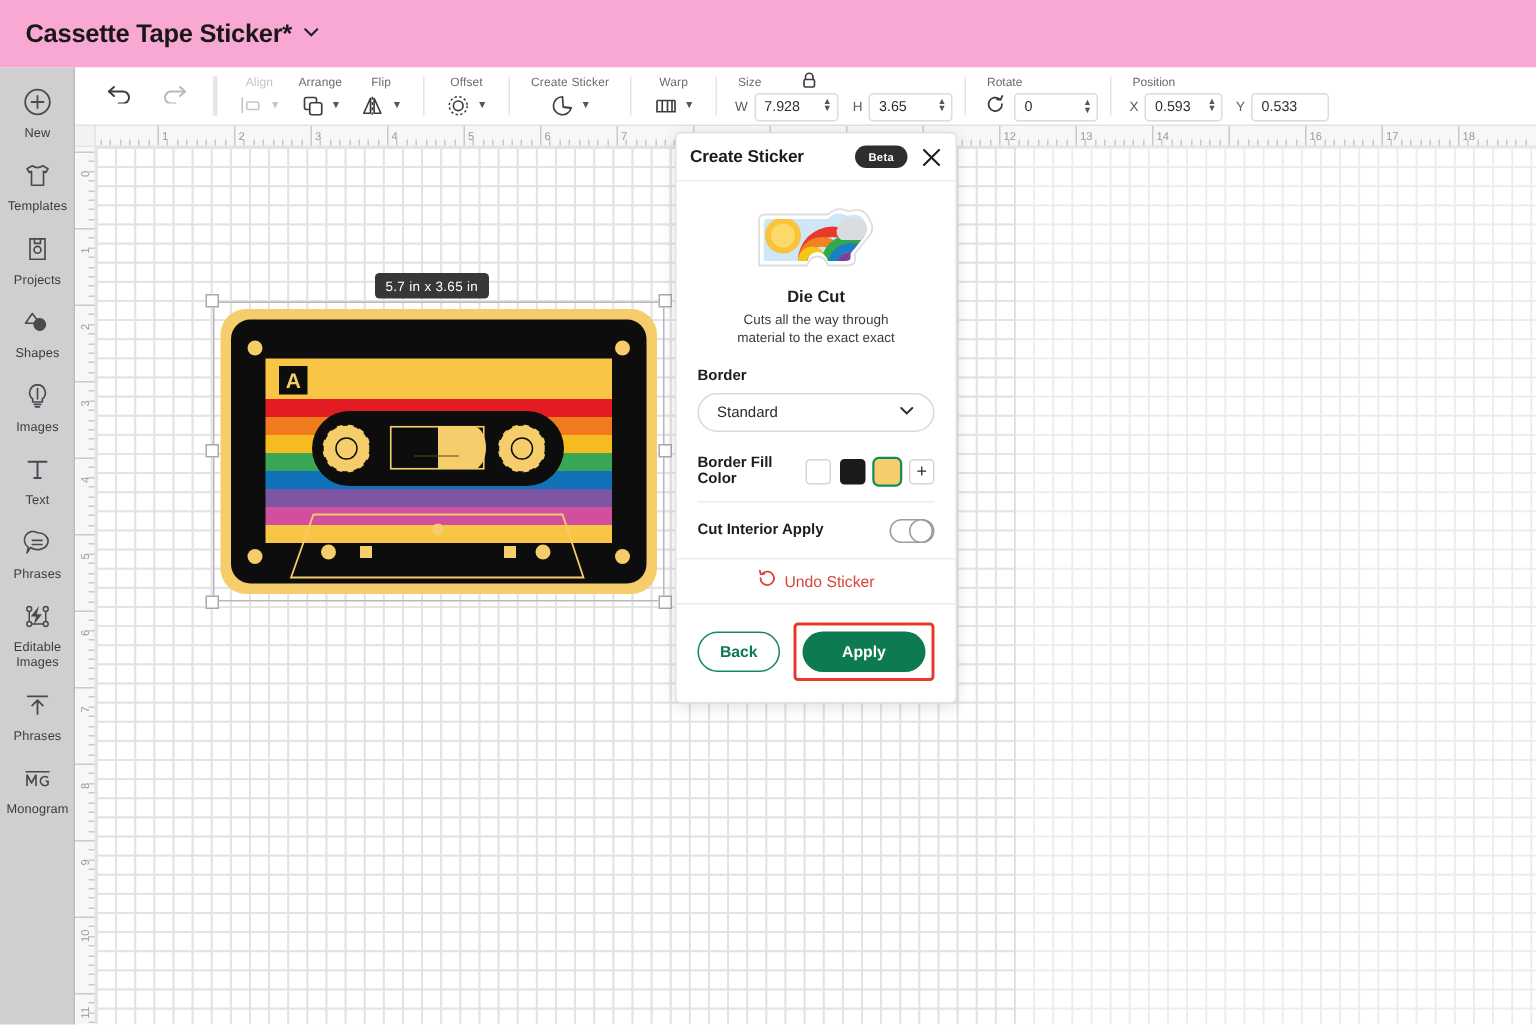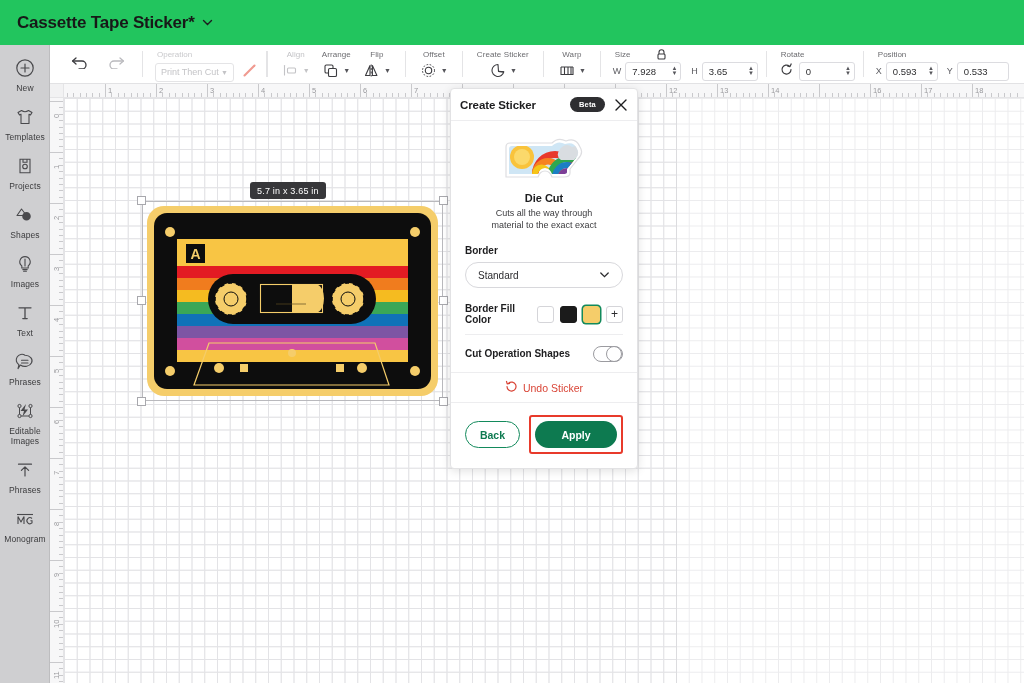--- a/index.html
+++ b/index.html
@@ -7,21 +7,21 @@
     width: 1024px; height: 683px;
     font-family: "Liberation Sans", sans-serif;
     background: #ffffff;
     overflow: hidden;
     -webkit-font-smoothing: antialiased;
   }
 
   
   #titlebar {
     position: absolute; left: 0; top: 0; width: 1024px; height: 45px;
-    background: #22c55e;
+    background: #f9a8d4;
     display: flex; align-items: center;
   }
   #title-text {
     font-size: 17px; font-weight: bold; color: #181818;
     letter-spacing: -0.2px; margin-left: 17px;
   }
   #title-chevron { margin-left: 7px; display: block; }
 
   
   #sidebar {
@@ -344,34 +344,20 @@
     </span>
     <span style="padding:0 9px;cursor:pointer">
       <svg width="18" height="14" viewBox="0 0 18 14">
           <path d="M13 3 L16.4 6 L13 9" stroke="#b9b9bd" stroke-width="1.3" fill="none" stroke-linecap="round" stroke-linejoin="round"></path>
           <path d="M16.2 6 H7 a4 4 0 0 0 0 8 H10" stroke="#b9b9bd" stroke-width="1.3" fill="none" stroke-linecap="round"></path>
         </svg>
     </span>
   </div>
   <div class="tb-sep"></div>
 
-  <div class="tb-group" style="flex-direction:column;align-items:flex-start;padding-left:12px">
-    <span class="op-label">Operation</span>
-    <div class="op-row">
-      <div class="op-select">
-        <span>Print Then Cut</span>
-        <span class="caret dim">▼</span>
-      </div>
-      <span class="op-pen">
-        <svg width="17" height="17" viewBox="0 0 17 17">
-            <path d="M3.5 13.5 L13.5 3.5" stroke="#f09a90" stroke-width="2.1" stroke-linecap="round"></path>
-          </svg>
-      </span>
-    </div>
-  </div>
   <div class="tb-sep"></div>
 
   <div class="tb-sep"></div>
 
   <div class="tb-group">
     <div class="tb-item">
       <span class="tb-cap dim">Align</span>
       <span class="tb-ico">
         <svg width="19" height="17" viewBox="0 0 19 17">
             <path d="M2.5 3.5 V13" stroke="#c3c3c6" stroke-width="1.1" stroke-linecap="round"></path>
@@ -922,21 +908,21 @@
       <span class="fieldlabel">Border Fill Color</span>
       <span class="swatches">
         <span class="sw sw-white"></span>
         <span class="sw sw-black"></span>
         <span class="sw sw-sel" style="background:#f5cd6a;border:1px solid #f5cd6a"></span>
         <span class="sw sw-add">+</span>
       </span>
     </div>
 
     <div id="interior-row">
-      <span class="fieldlabel">Cut Operation Shapes</span>
+      <span class="fieldlabel">Cut Interior Apply</span>
       <span id="toggle">
         <span id="toggle-knob"></span>
       </span>
     </div>
 
     <div id="undo-row">
       <span>
         <svg width="13" height="13" viewBox="0 0 13 13">
             <path d="M2 6.5 a4.5 4.5 0 1 0 1.6 -3.4" stroke="#d94436" stroke-width="1.2" fill="none" stroke-linecap="round"></path>
             <path d="M1.4 1 L2.2 3.9 L5.1 3.4" stroke="#d94436" stroke-width="1.2" fill="none" stroke-linejoin="round"></path>

